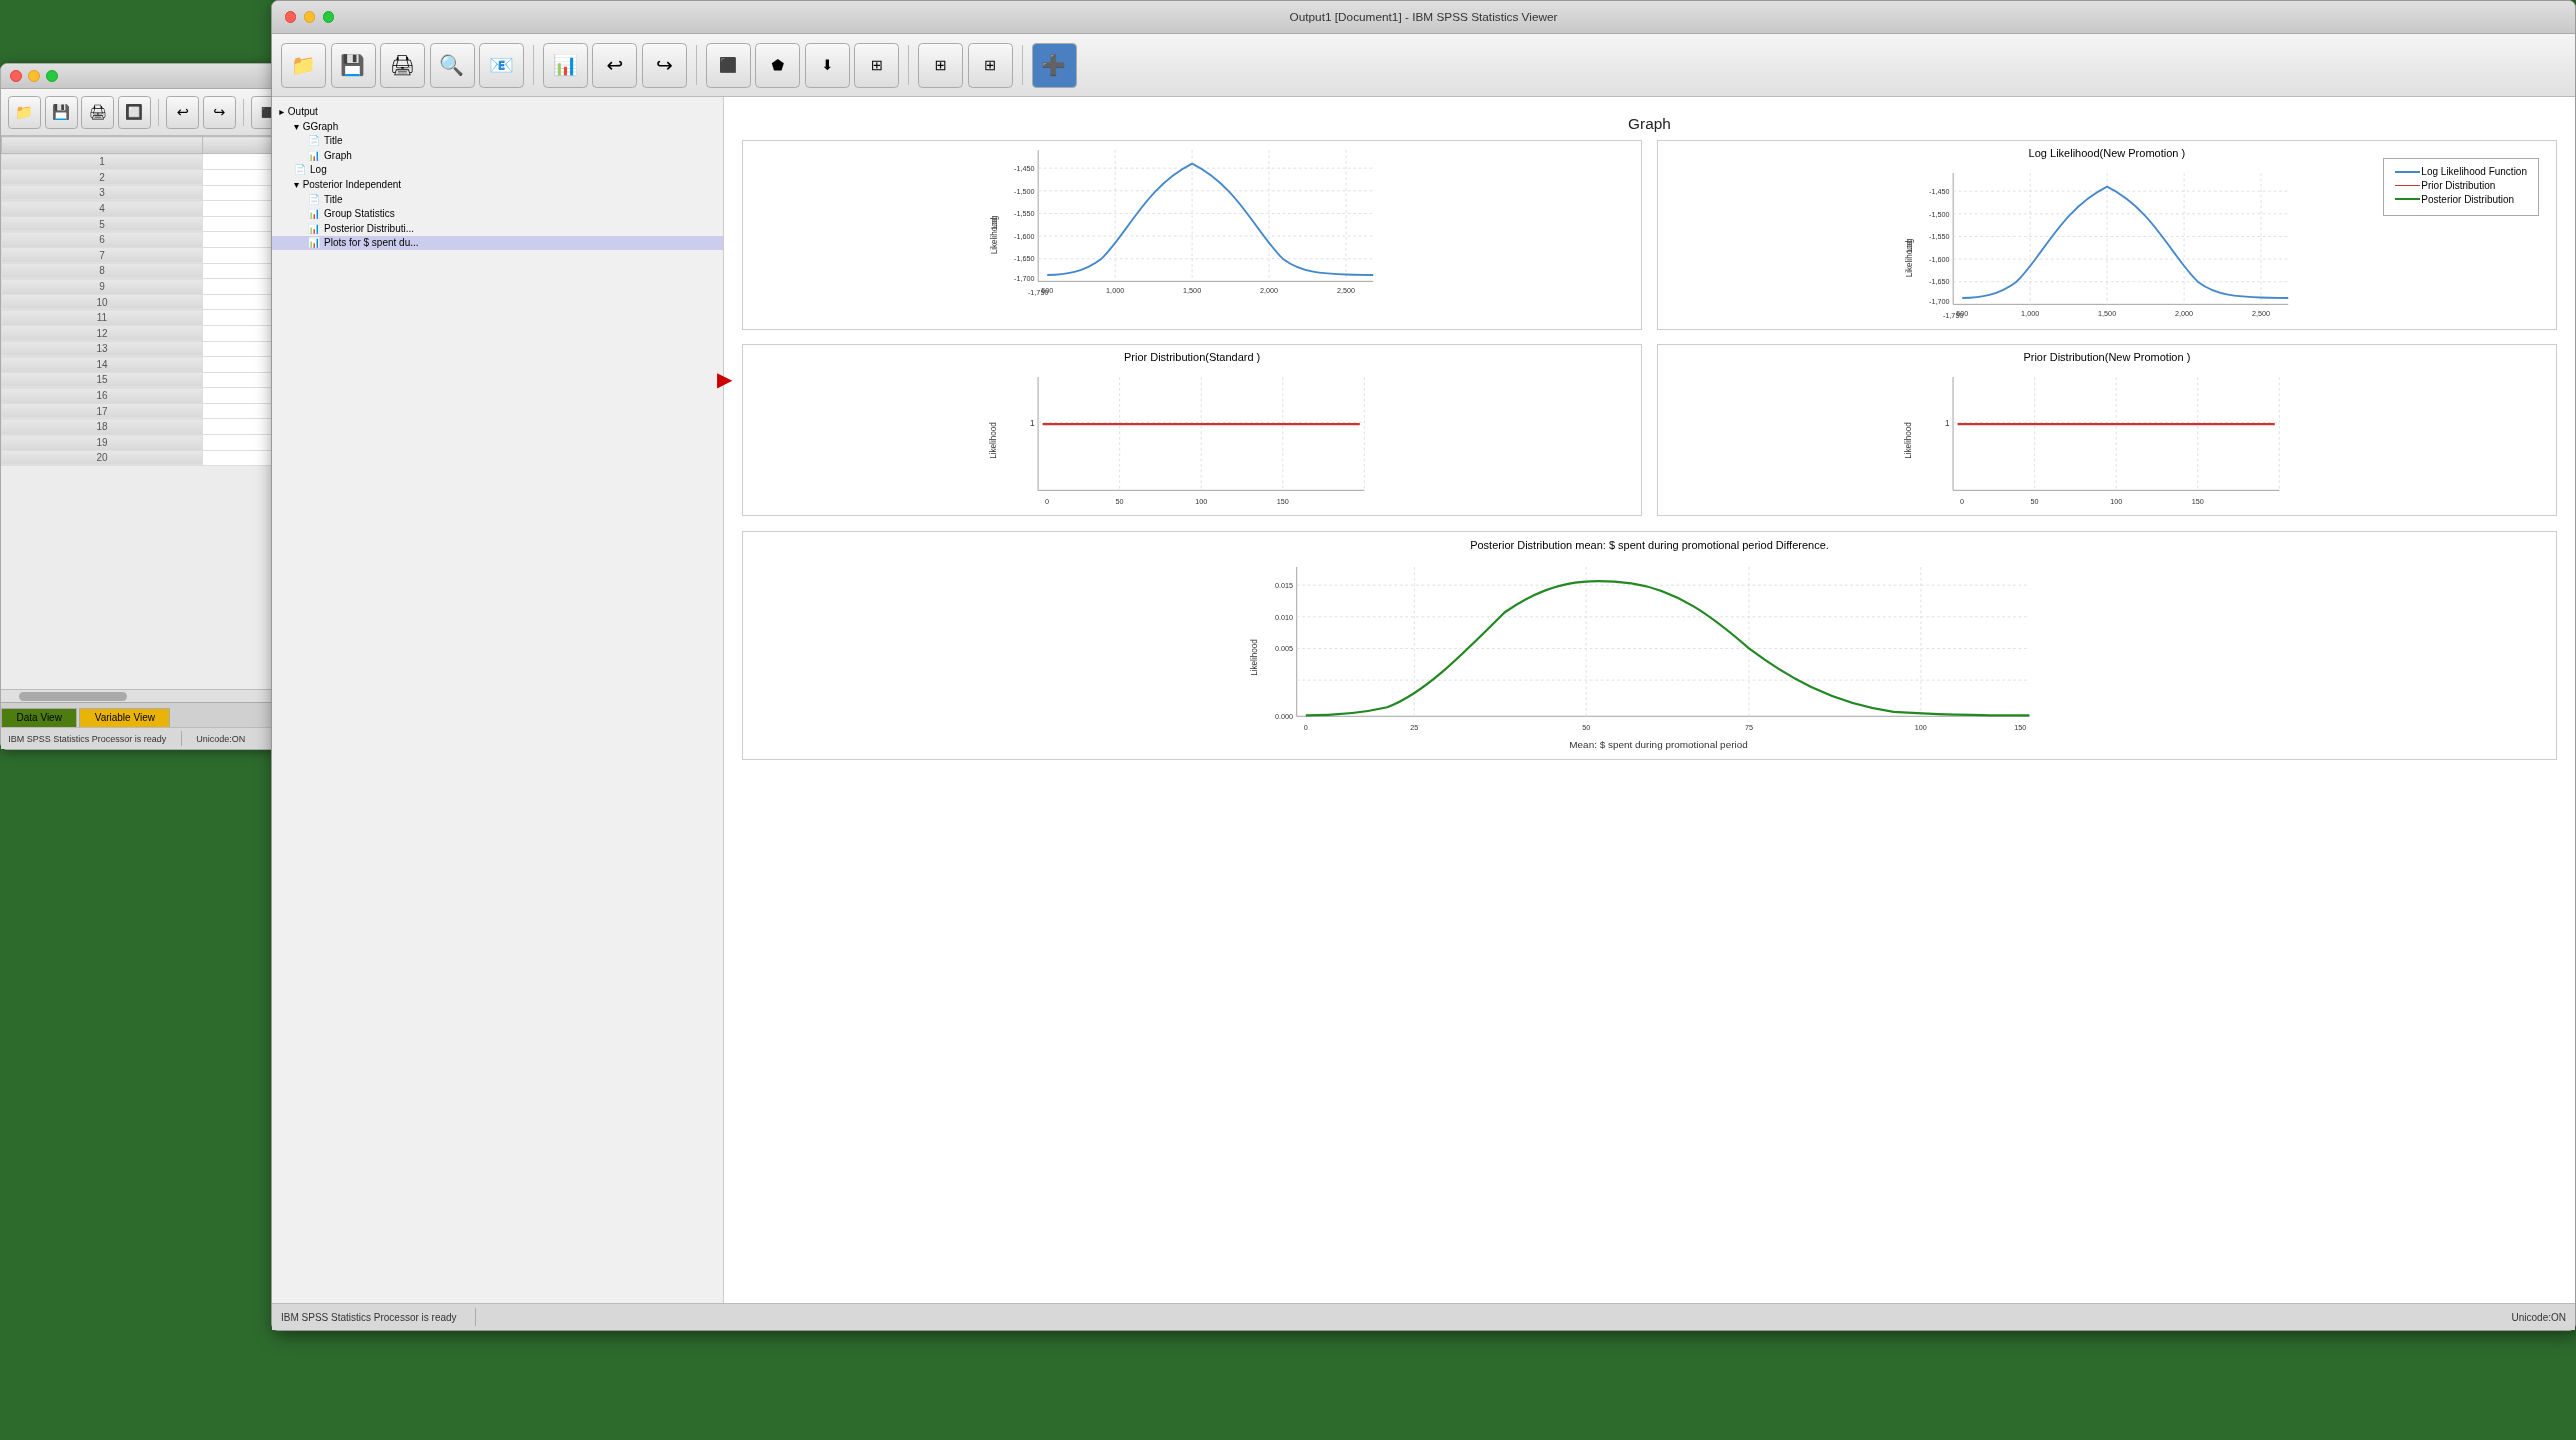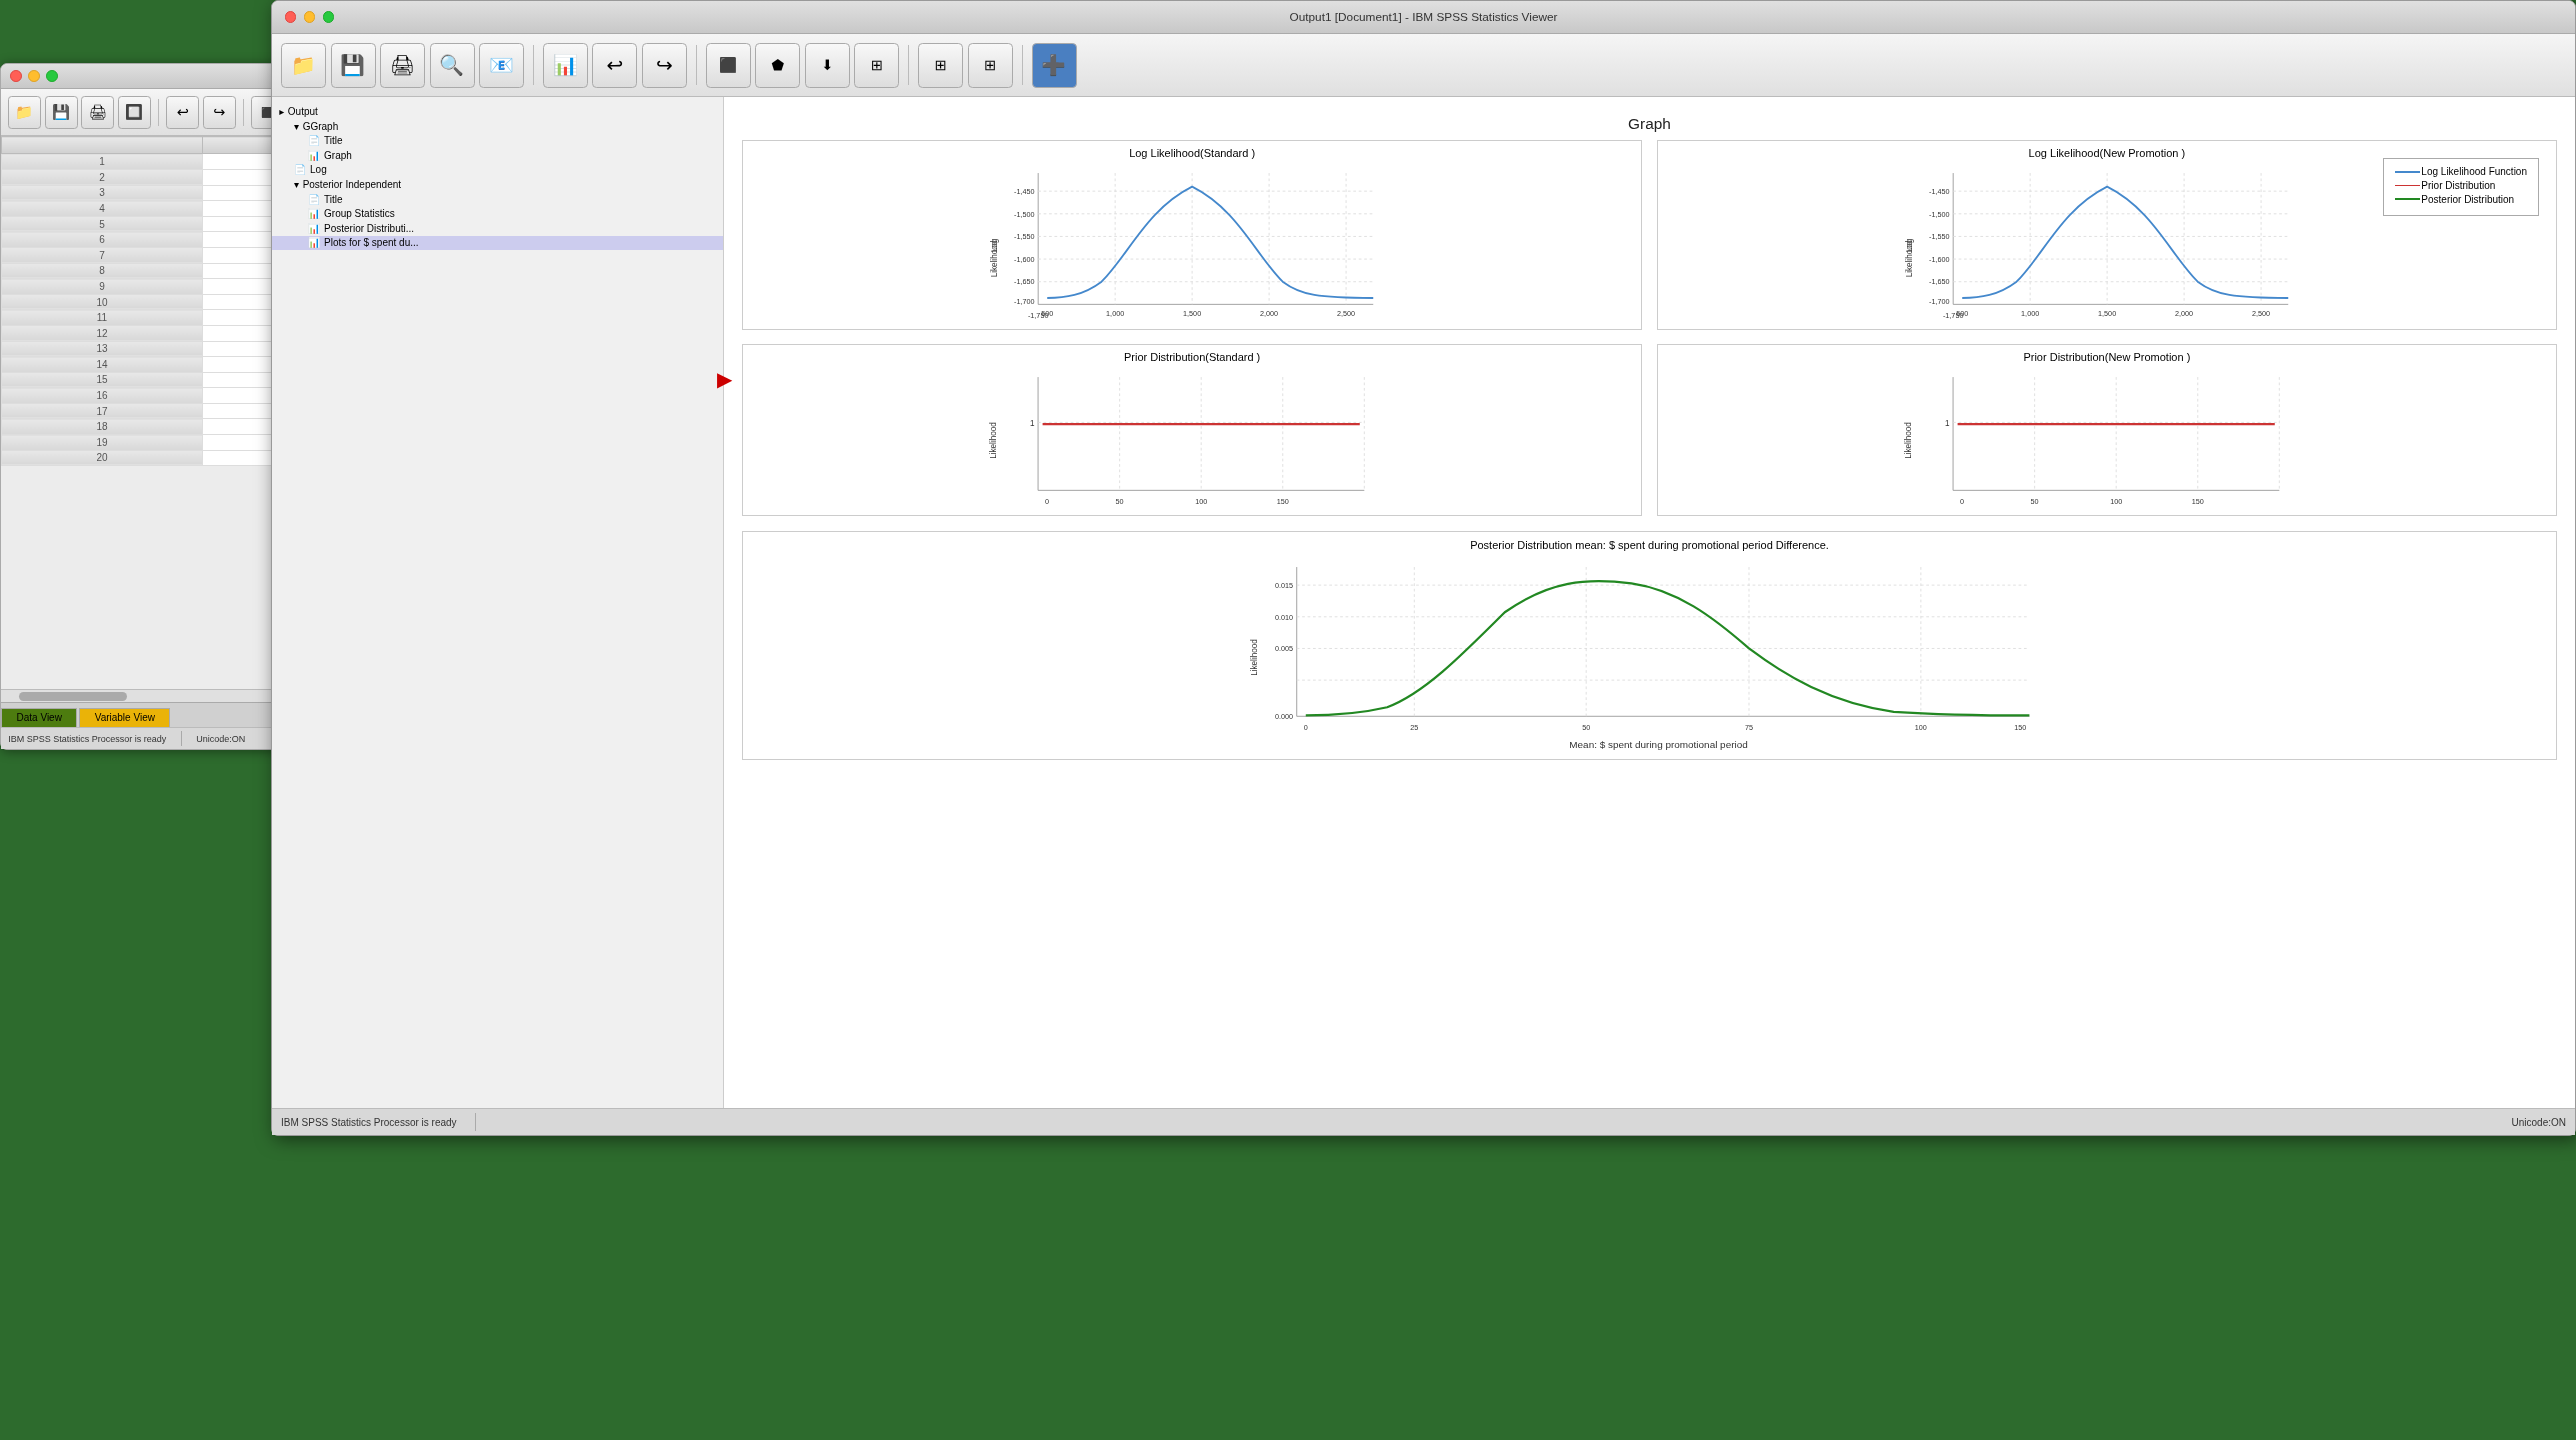--- a/index.html
+++ b/index.html
@@ -131,21 +131,21 @@
     }
     .status-bar .status-sep {
       width: 0.9px; height: 14.5px; background: #aaa;
     }
 
     
     .viewer-window {
       position: absolute;
       left: 271px; top: 0;
       width: 2305px;
-      height: 1136px;
+      height: 1331px;
       background: #ececec;
       border: 0.9px solid #999;
       border-radius: 7.2px;
       box-shadow: 3.6px 3.6px 18px rgba(0,0,0,0.5);
     }
     .viewer-titlebar {
       background: linear-gradient(to bottom, #e0e0e0, #c8c8c8);
       height: 33px;
       border-radius: 7.2px 7.2px 0 0;
       display: flex;
@@ -541,21 +541,20 @@
           </div>
           <div class="legend-item">
             <div style="width:25px;height:1.8px;background:#228822;"></div>
             <span>Posterior Distribution</span>
           </div>
         </div>
 
         <div style="display:flex; gap:14.5px; margin-bottom:14.5px;">
 
           <div style="flex:1; border:0.9px solid #ccc;">
-            <div style="text-align:center; font-size:11px; padding:5.4px; font-weight:normal;">Log Likelihood(Standard )</div>
             <svg width="100%" height="163" viewBox="0 0 460 180" style="font-size:11px">
 
               <text x="14" y="90" transform="rotate(-90,14,90)" text-anchor="middle" font-size="9" fill="#333">Log</text>
               <text x="14" y="105" transform="rotate(-90,14,105)" text-anchor="middle" font-size="9" fill="#333">Likelihood</text>
 
               <line x1="60" y1="10" x2="60" y2="155" stroke="#999" stroke-width="1"></line>
               <line x1="60" y1="155" x2="430" y2="155" stroke="#999" stroke-width="1"></line>
 
               <line x1="60" y1="30" x2="430" y2="30" stroke="#ddd" stroke-width="1" stroke-dasharray="3,3"></line>
               <line x1="60" y1="55" x2="430" y2="55" stroke="#ddd" stroke-width="1" stroke-dasharray="3,3"></line>

